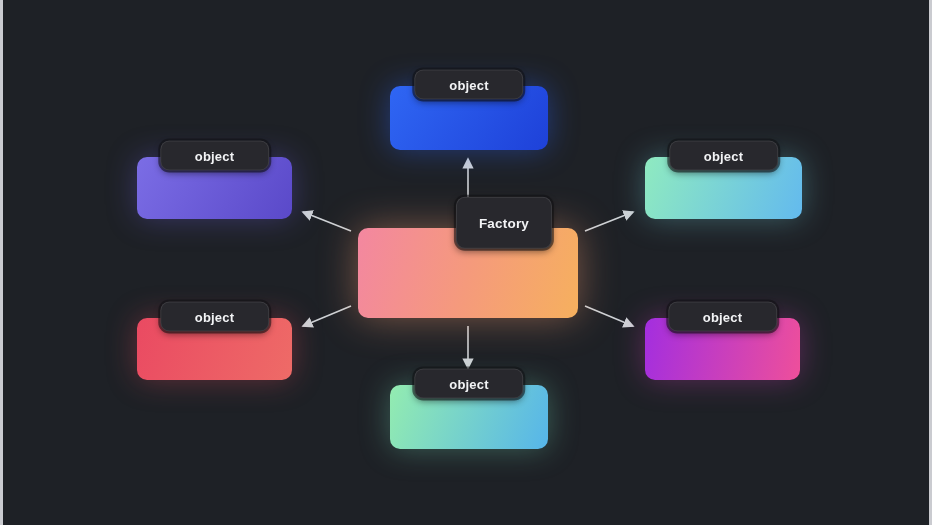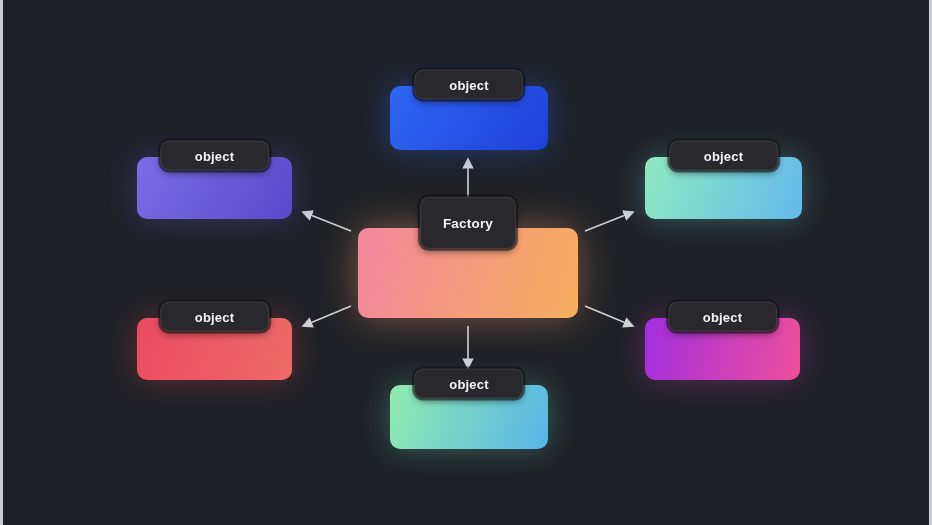--- a/index.html
+++ b/index.html
@@ -53,21 +53,21 @@
     padding: 5px 34px;
     box-shadow: 0 3px 7px rgba(0,0,0,0.45), 0 0 0 2px rgba(18,19,22,0.55);
     white-space: nowrap;
   }
   .badge span {
     color: #f2f3f5;
     font-size: 13px;
     font-weight: 600;
     letter-spacing: 0.2px;
   }
-  .badge.factory { padding: 16px 22px; transform: translate(-50%, -60%); }
+  .badge.factory { padding: 16px 22px; transform: translate(-50%, -60%); margin-left: 36px; }
   .badge.factory span { font-weight: 700; font-size: 13.5px; }
 
   
   .node.top          { left: 390px; top:  86px; width: 158px; height: 64px; }
   .node.top-left     { left: 137px; top: 157px; width: 155px; height: 62px; }
   .node.top-right    { left: 645px; top: 157px; width: 157px; height: 62px; }
   .node.center       { left: 358px; top: 228px; width: 220px; height: 90px; }
   .node.bottom-left  { left: 137px; top: 318px; width: 155px; height: 62px; }
   .node.bottom-right { left: 645px; top: 318px; width: 155px; height: 62px; }
   .node.bottom       { left: 390px; top: 385px; width: 158px; height: 64px; }

